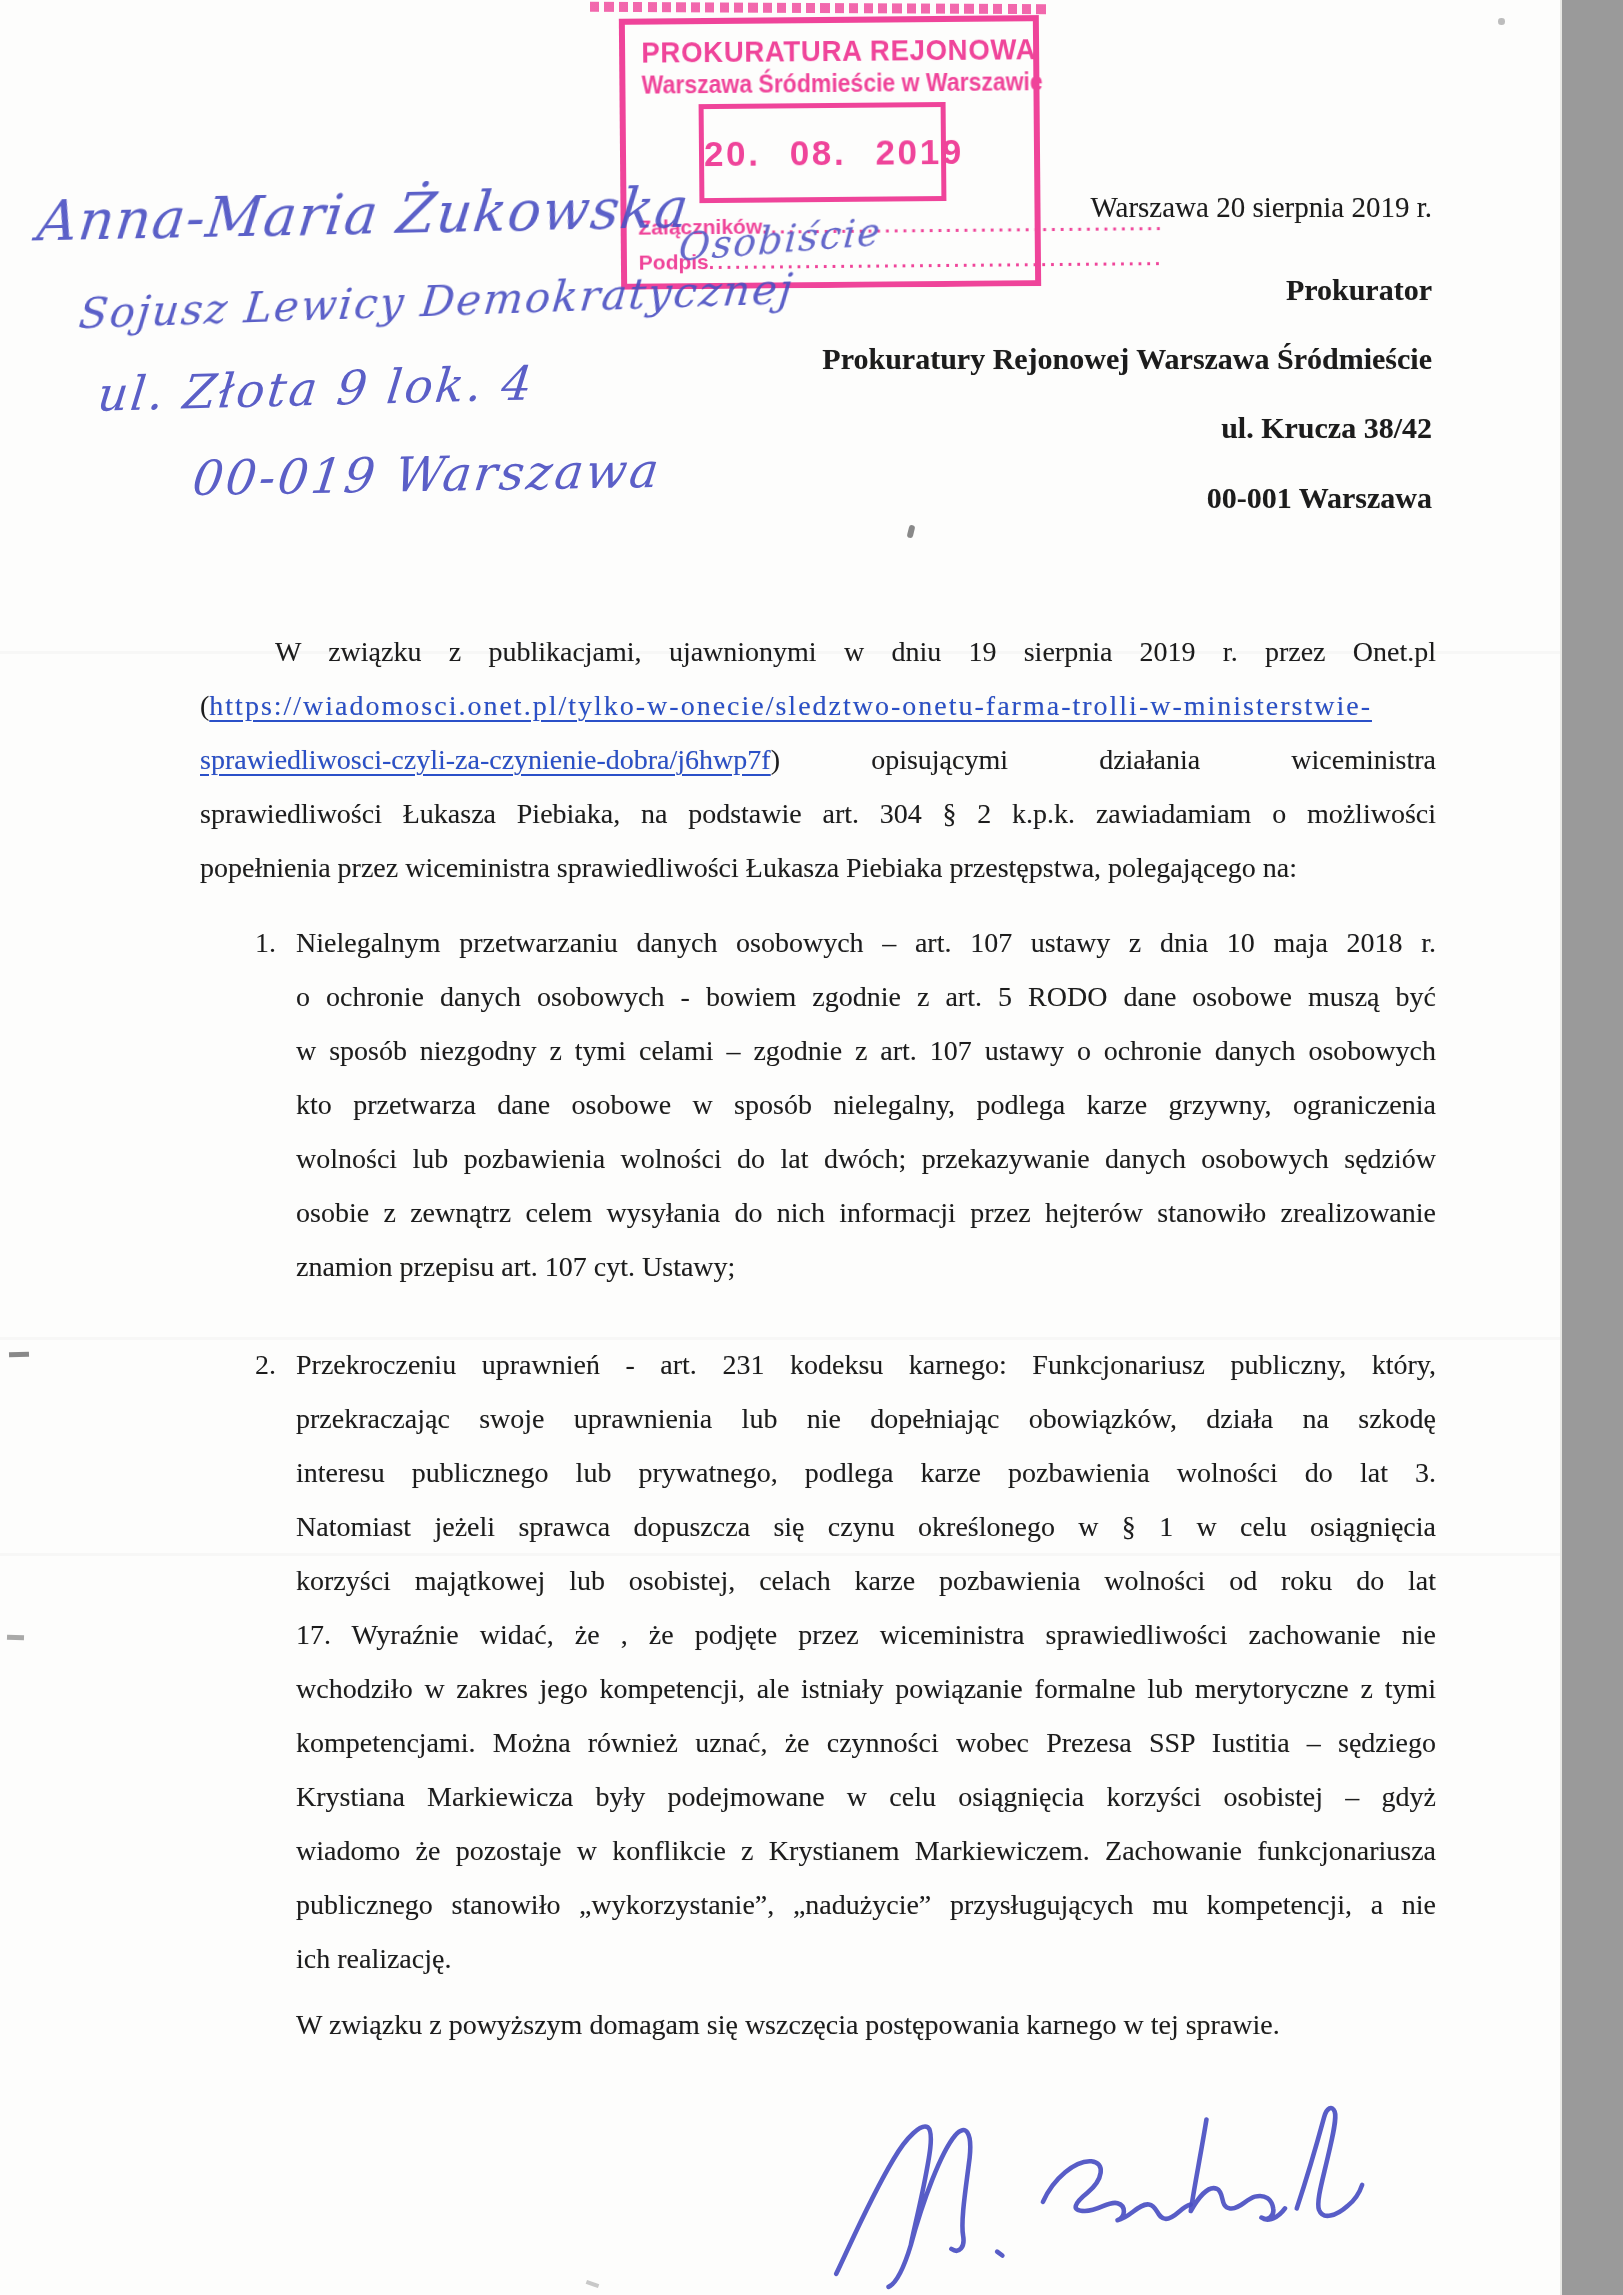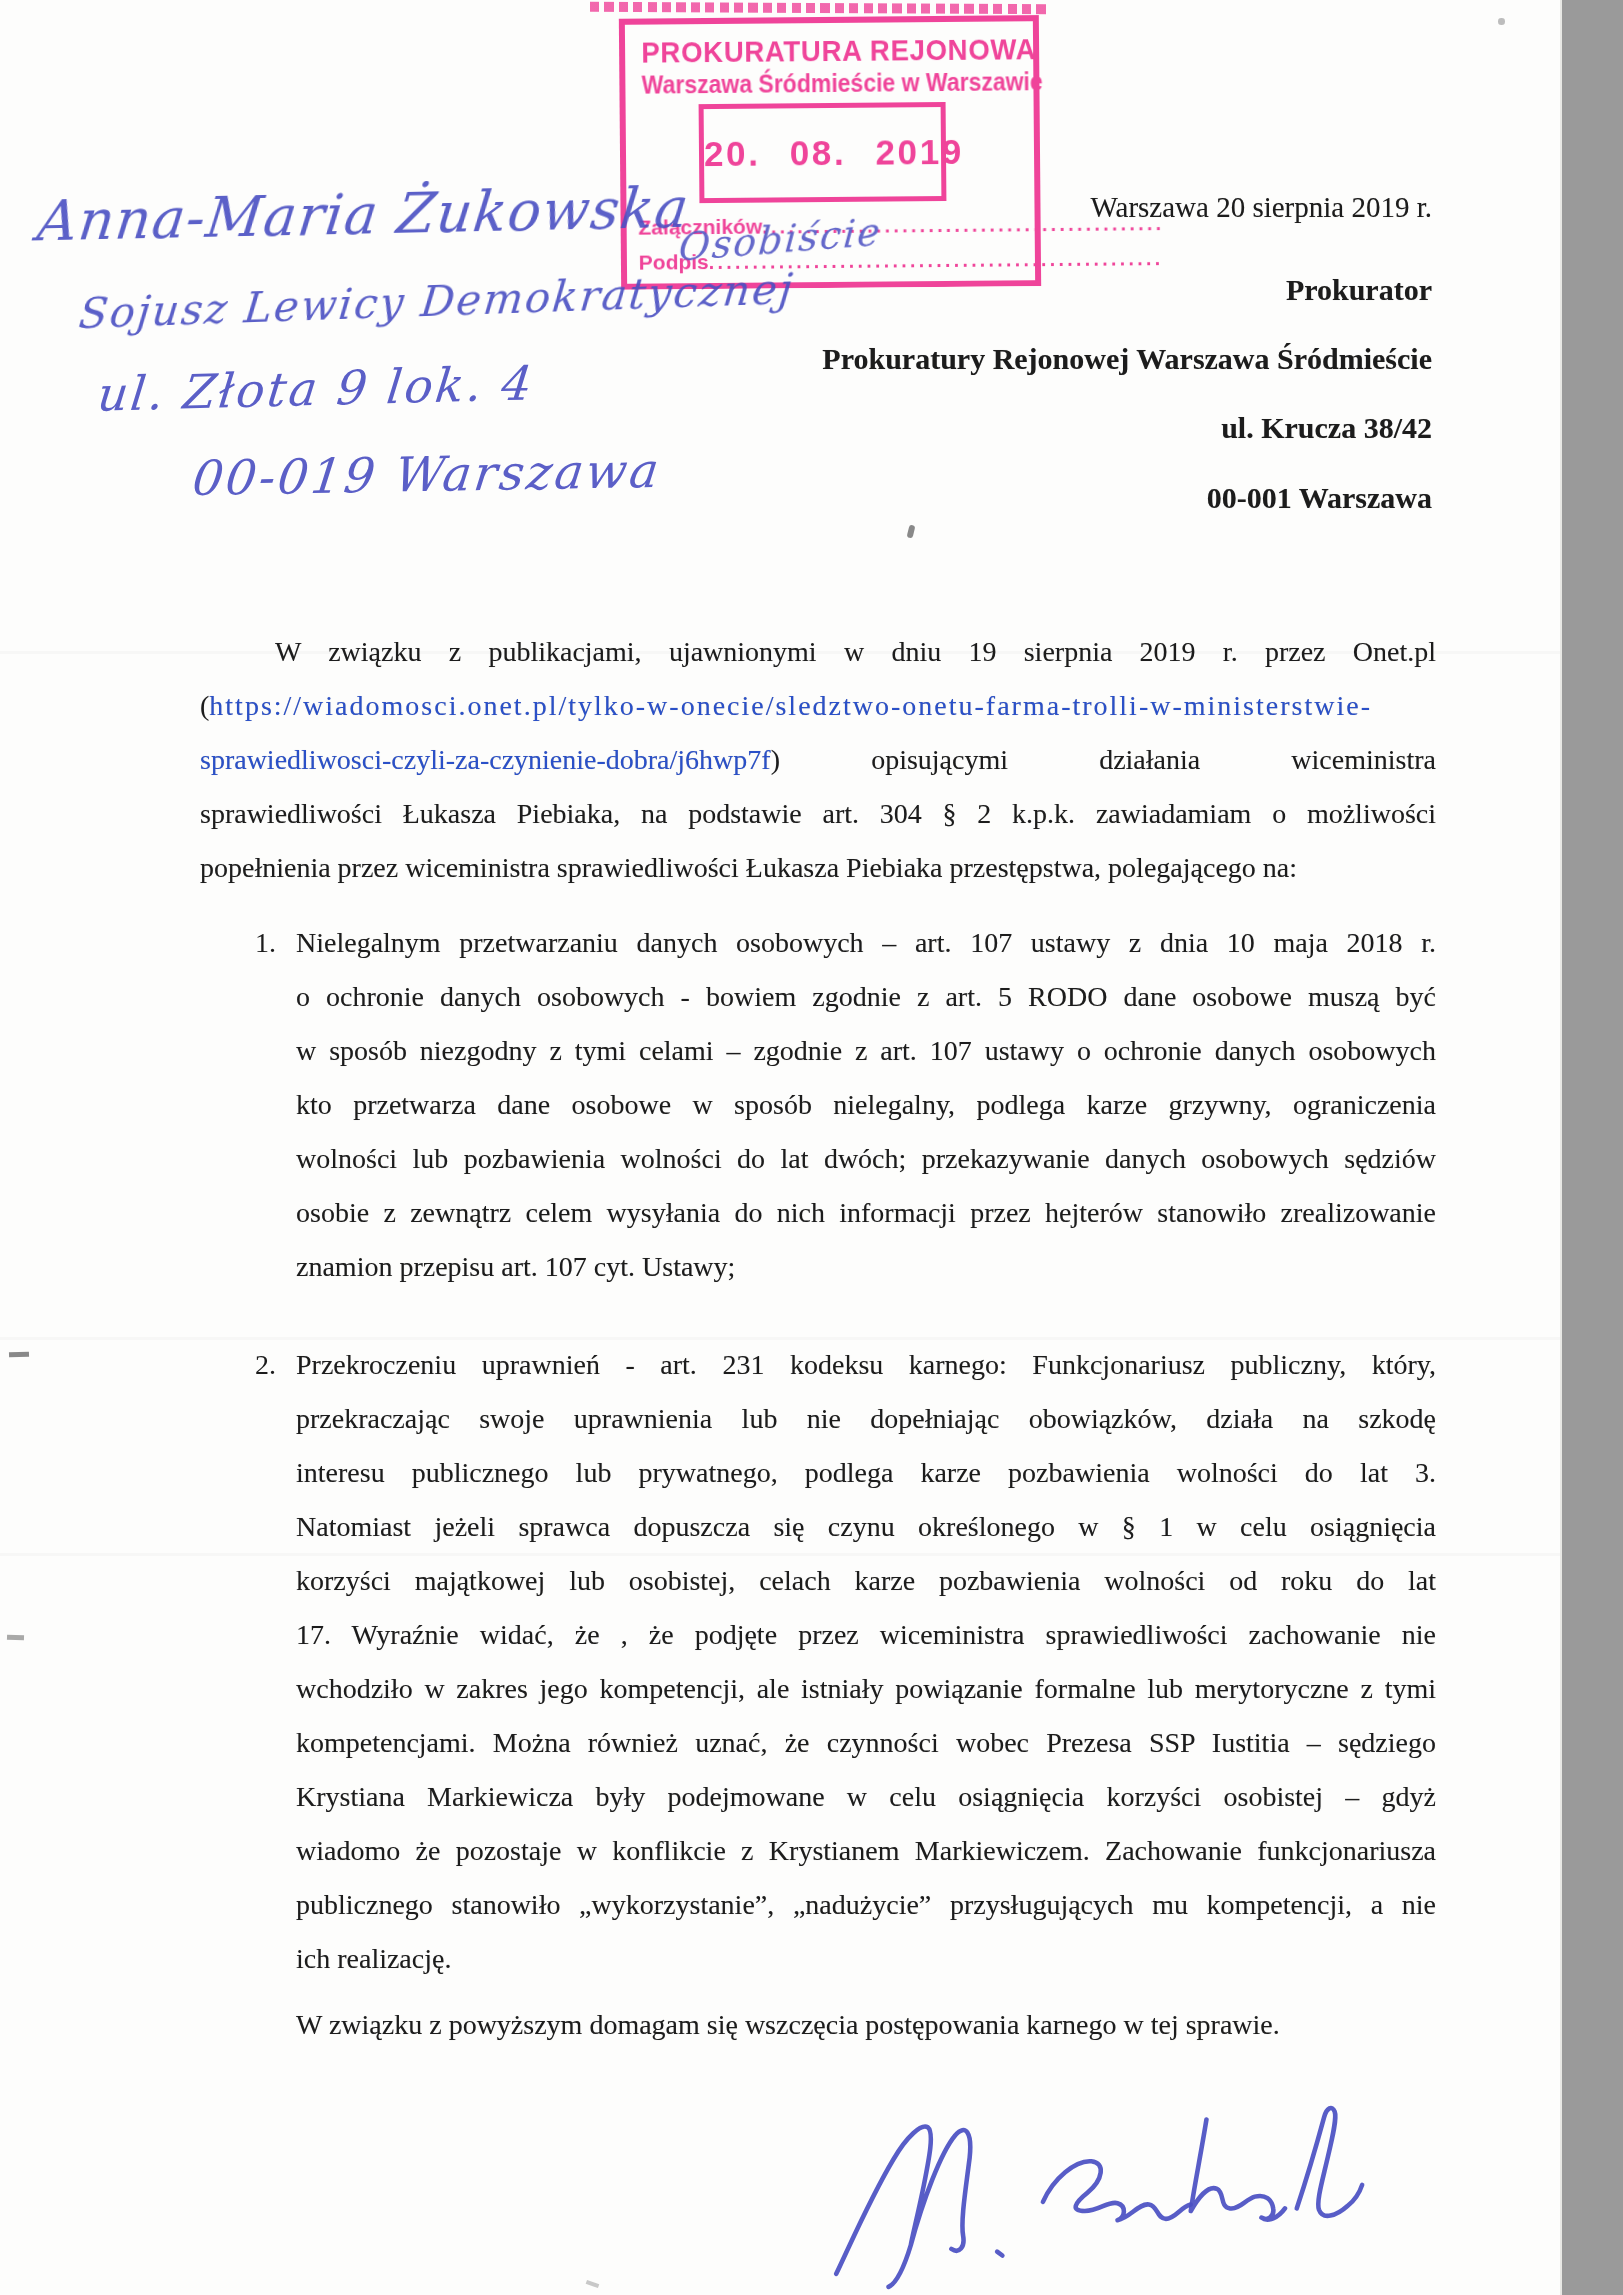--- a/index.html
+++ b/index.html
@@ -11,21 +11,21 @@
   }
   
   .textblock { position:absolute; }
   .line {
     height:54px; line-height:54px; font-size:28px;
     text-align:justify; text-align-last:justify; text-justify:inter-word;
     text-shadow:0 0 0.7px rgba(20,20,20,.28);
   }
   .line.noj { text-align-last:left; }
   .line.ind { text-indent:75px; }
-  .link { color:var(--link); text-decoration-thickness:2px; text-underline-offset:4.6px; }
+  .link { color:var(--link); text-decoration:underline; text-decoration-thickness:2px; text-underline-offset:4.6px; }
   .line.ls .link { letter-spacing:2px; }
   
   .list-item { position:absolute; }
   .item-num { position:absolute; left:-41px; top:0; height:54px; line-height:54px; font-size:28px; }
   
   .hdr { position:absolute; left:752px; width:684px; text-align:right; }
   .hdr .hline { position:absolute; right:4px; width:684px; line-height:35px; font-size:30px; font-weight:bold; white-space:nowrap; text-shadow:0 0 0.7px rgba(20,20,20,.3); }
   .hdr .hline.plain { font-weight:normal; font-size:29px; }
   
   .stamp {

